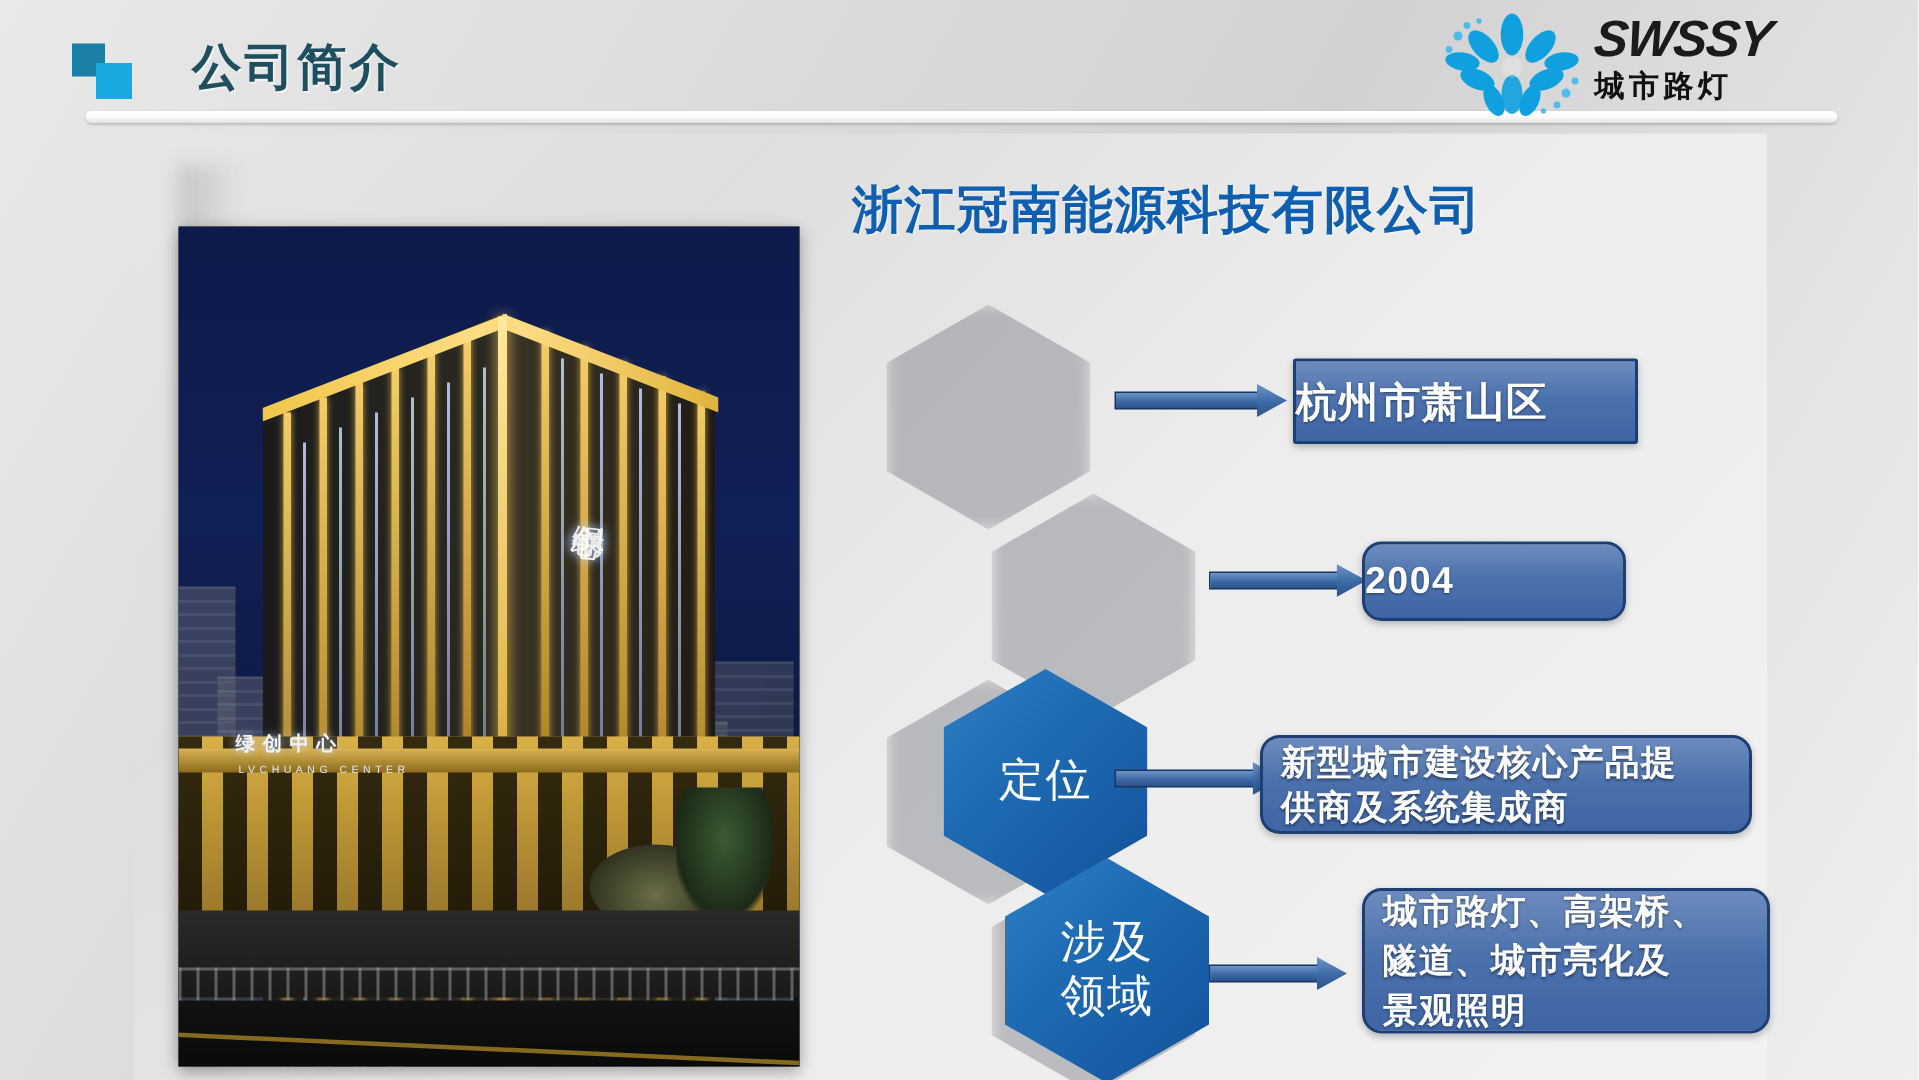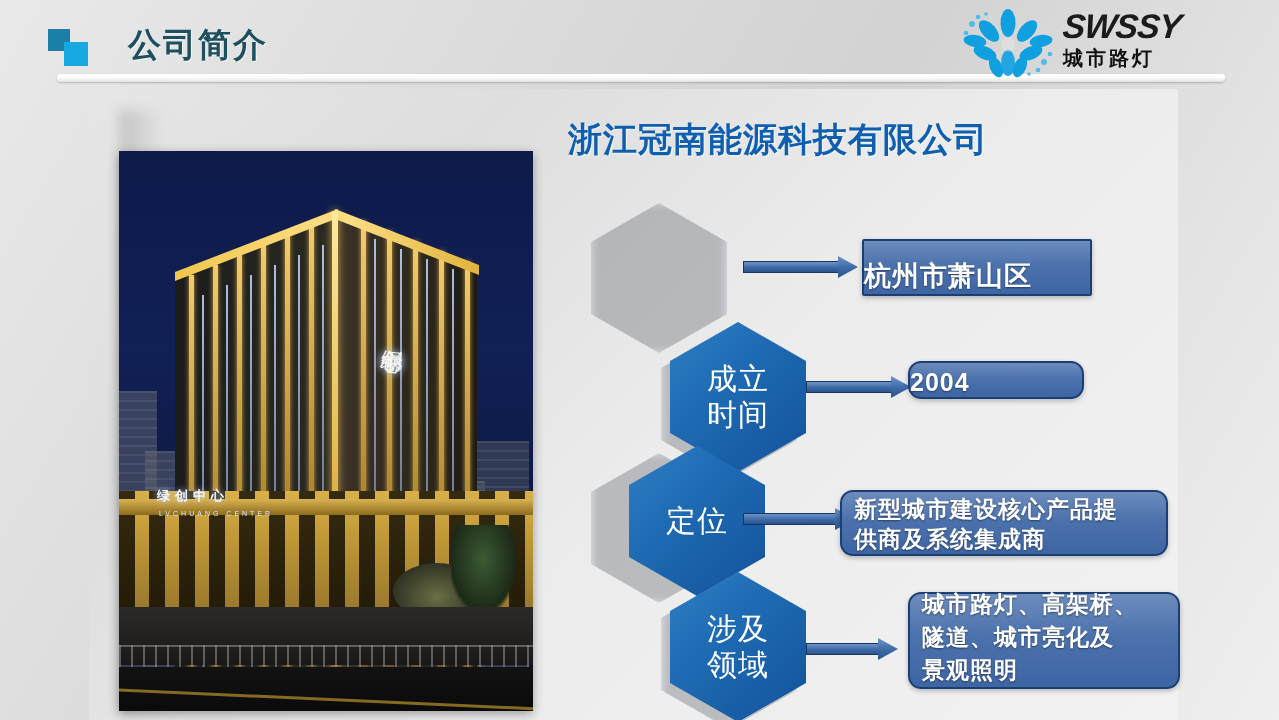--- a/index.html
+++ b/index.html
@@ -214,33 +214,33 @@
   #arr1 .shaft { width:98px; } #arr1 .head { left:95px; }
   #arr2 { left:806px; top:376px; width:105px; }
   #arr2 .shaft { width:88px; } #arr2 .head { left:85px; }
   #arr3 { left:743px; top:508px; width:112px; }
   #arr3 .shaft { width:95px; } #arr3 .head { left:92px; }
   #arr4 { left:806px; top:638px; width:92px; }
   #arr4 .shaft { width:75px; } #arr4 .head { left:72px; }
 
   
   .vbox {
-    position:absolute; display:flex; align-items:flex-end;
+    position:absolute; display:flex; align-items:center;
     background:linear-gradient(180deg,#6d8cbd 0%,#4c72ad 45%,#3e65a4 100%);
     border:2px solid #1c3f73;
     color:#fff; font-weight:bold; letter-spacing:1px;
     box-shadow:0 2px 5px rgba(0,0,0,.25);
     text-shadow:0 1px 2px rgba(0,0,0,.45);
   }
   #box1 {
     left:862px; top:239px; width:230px; height:57px;
     justify-content:center; font-size:27px; border-radius:2px;
   }
   #box2 {
-    left:908px; top:361px; width:176px; height:38px;
+    left:908px; top:361px; width:176px; height:53px;
     justify-content:center; font-size:25px; border-radius:13px;
   }
   #box3 {
     left:840px; top:490px; width:328px; height:66px;
     padding-left:12px; font-size:23px; line-height:30px; border-radius:13px;
   }
   #box4 {
     left:908px; top:592px; width:272px; height:97px;
     padding-left:12px; font-size:23px; line-height:33px; border-radius:13px;
   }
@@ -348,26 +348,20 @@
     <div id="road-line"></div>
   </div>
 
   <div id="company-title">浙江冠南能源科技有限公司</div>
 
   <div class="hex-shadow" id="hex1s"></div>
   <div class="hex-shadow" id="hex2s"></div>
   <div class="hex-shadow" id="hex3s"></div>
   <div class="hex-shadow" id="hex4s"></div>
 
-  <div class="hex" id="hex2">
-    <div>
-      <div>成立</div>
-      <div>时间</div>
-    </div>
-  </div>
   <div class="hex" id="hex3">
     <div>
       <div>定位</div>
     </div>
   </div>
   <div class="hex" id="hex4">
     <div>
       <div>涉及</div>
       <div>领域</div>
     </div>

